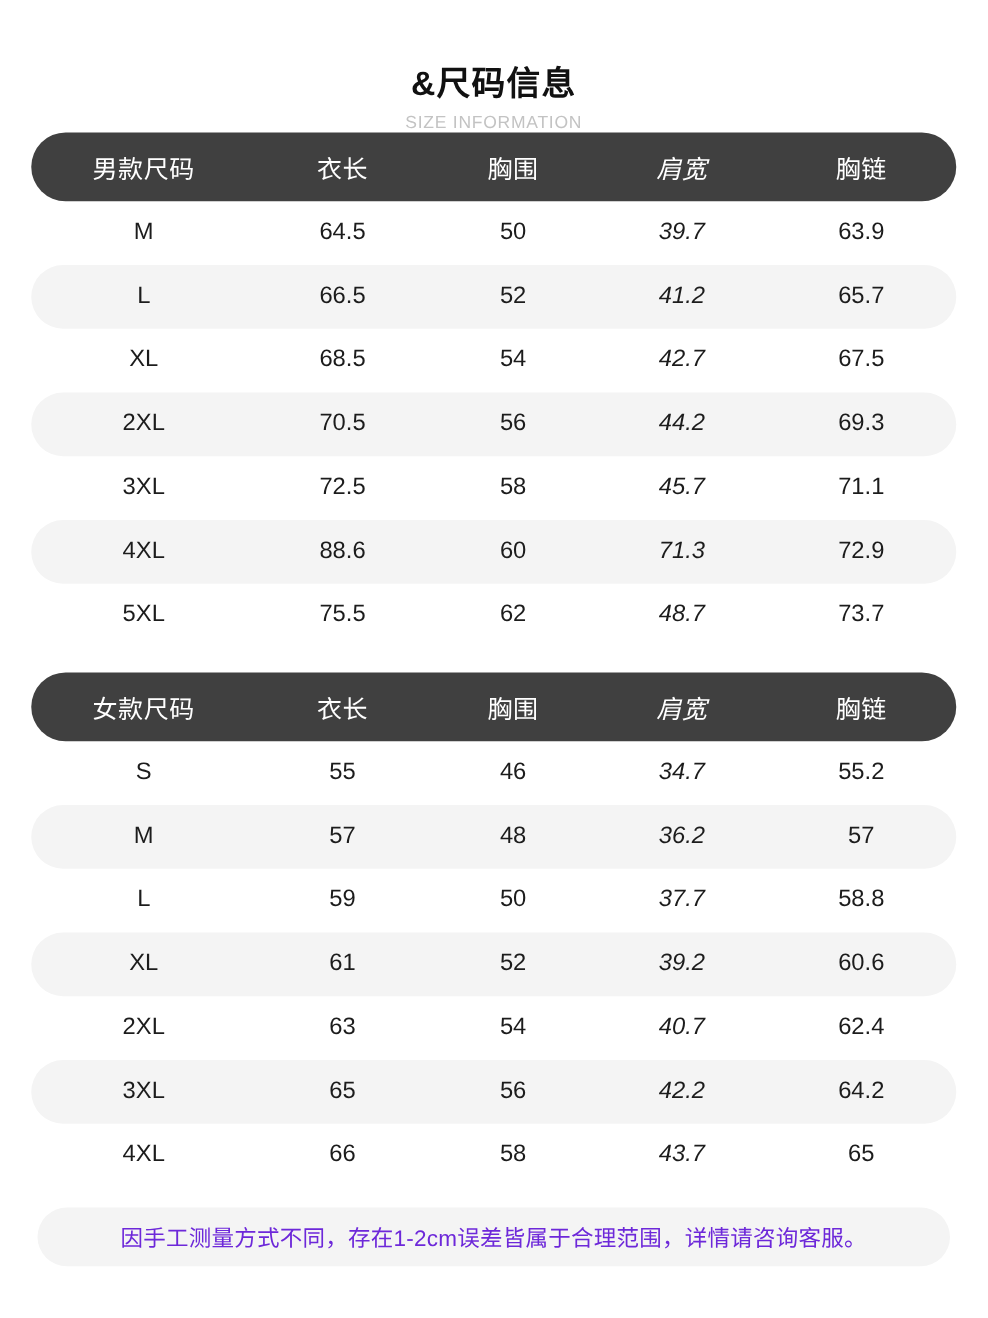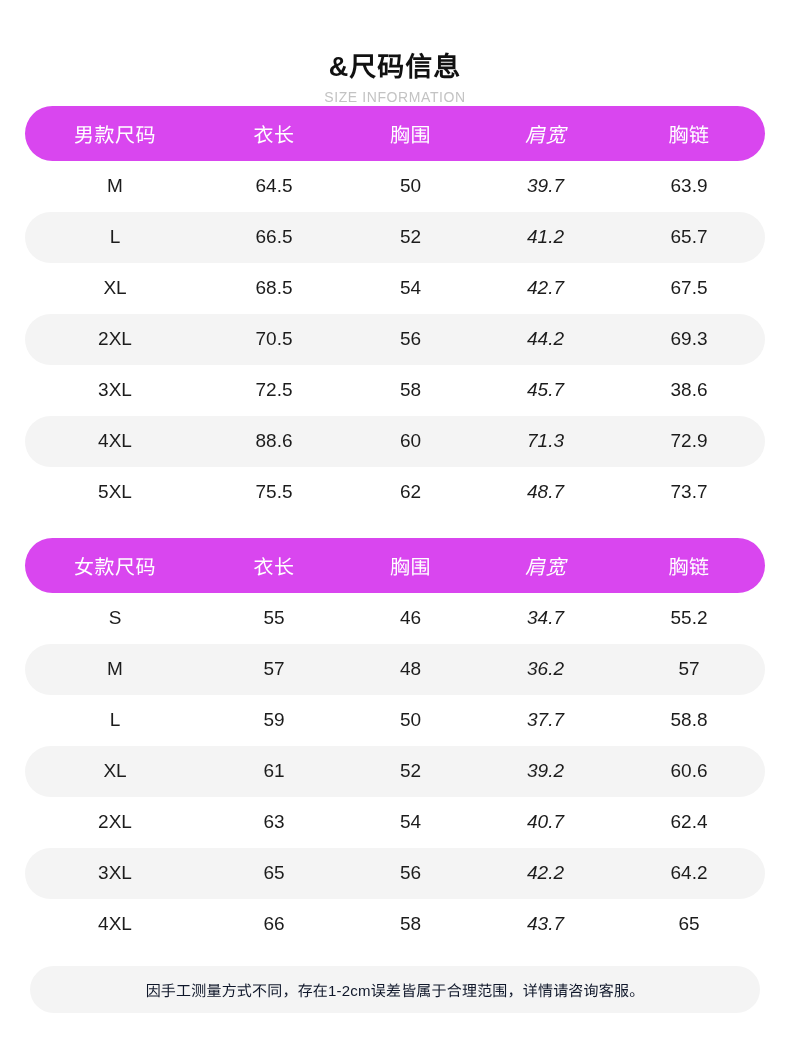--- a/index.html
+++ b/index.html
@@ -53,21 +53,21 @@
   }
   .table-block {
     width: 740px;
   }
   .spacer-tables { height: 20px; }
 
   .table-header {
     display: flex;
     align-items: center;
     height: 55px;
-    background: #d946ef;
+    background: #404040;
     border-radius: 28px;
     color: #ffffff;
   }
   .table-header .cell {
     font-size: 20px;
     font-weight: normal;
     letter-spacing: 0.5px;
     text-align: center;
     color: #ffffff;
   }
@@ -102,22 +102,22 @@
     margin: 0 auto;
     margin-top: 16px;
     height: 47px;
     background: #f4f4f4;
     border-radius: 24px;
     display: flex;
     align-items: center;
     justify-content: center;
   }
   .footer-note .note-text {
-    font-size: 15px;
-    color: #0f172a;
+    font-size: 18px;
+    color: #6d28d9;
     letter-spacing: 0.2px;
     white-space: nowrap;
   }
 </style>
 </head>
 <body>
 
 <div class="page">
 
   <div class="title-block">
@@ -161,21 +161,21 @@
             <div class="cell c1">70.5</div>
             <div class="cell c2">56</div>
             <div class="cell c3">44.2</div>
             <div class="cell c4">69.3</div>
           </div>
           <div class="table-row">
             <div class="cell c0">3XL</div>
             <div class="cell c1">72.5</div>
             <div class="cell c2">58</div>
             <div class="cell c3">45.7</div>
-            <div class="cell c4">38.6</div>
+            <div class="cell c4">71.1</div>
           </div>
           <div class="table-row striped">
             <div class="cell c0">4XL</div>
             <div class="cell c1">88.6</div>
             <div class="cell c2">60</div>
             <div class="cell c3">71.3</div>
             <div class="cell c4">72.9</div>
           </div>
           <div class="table-row">
             <div class="cell c0">5XL</div>

